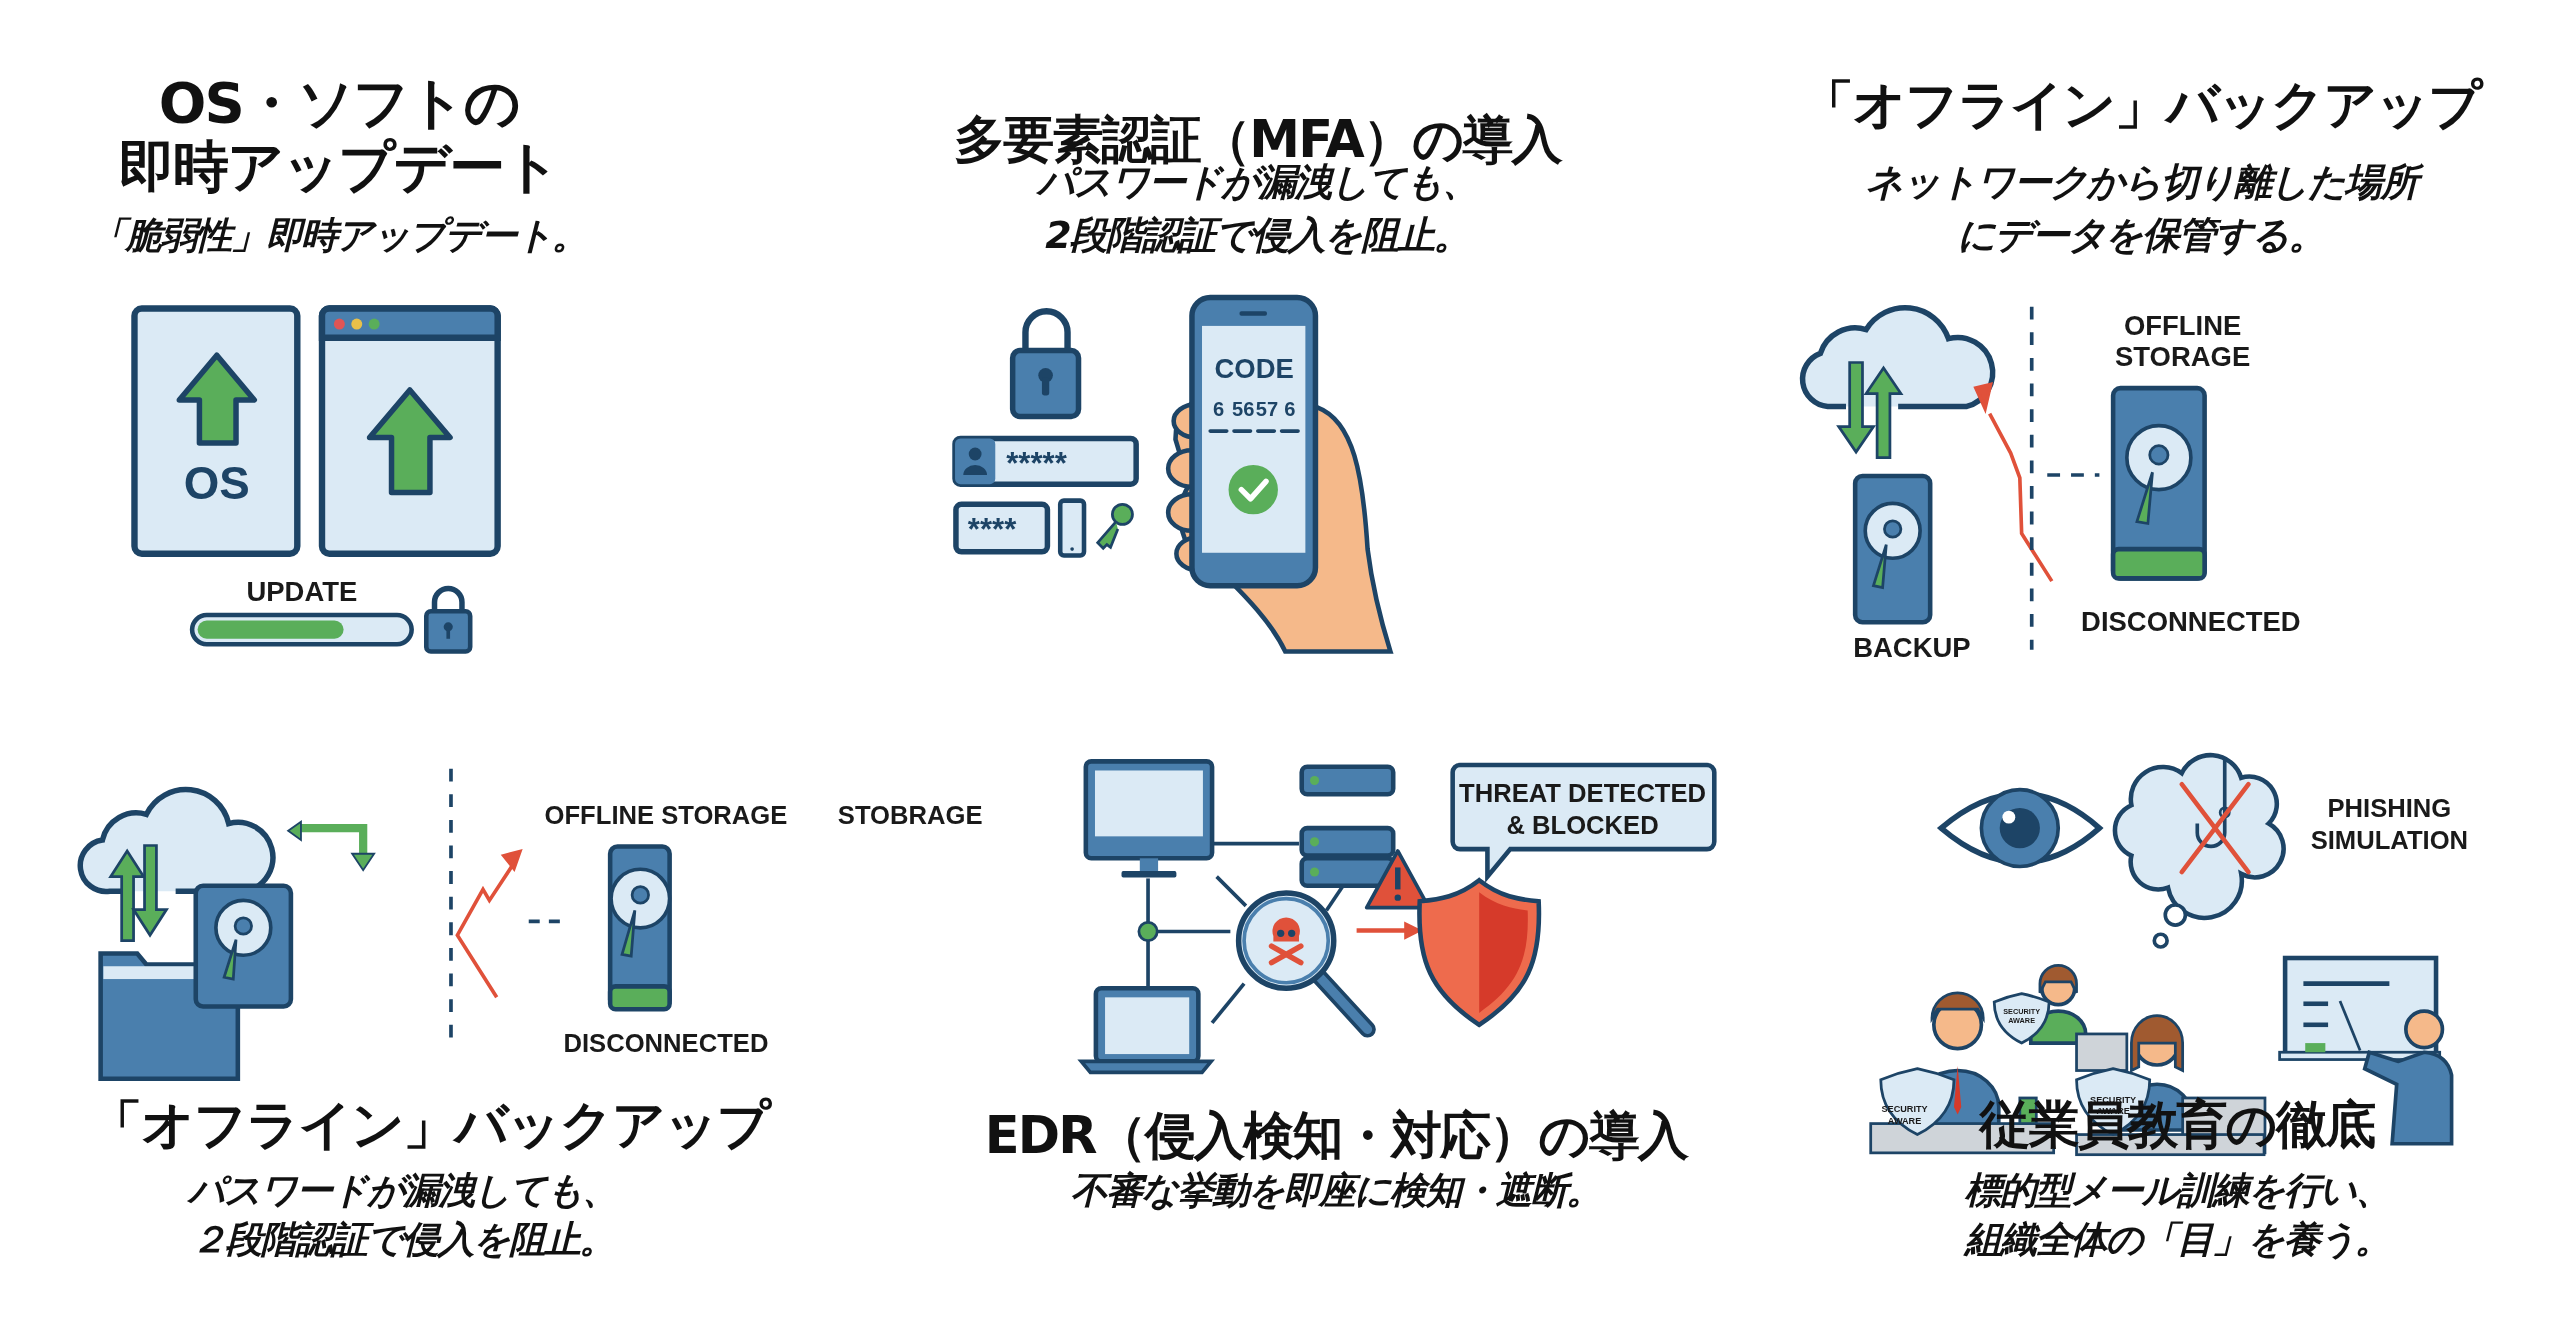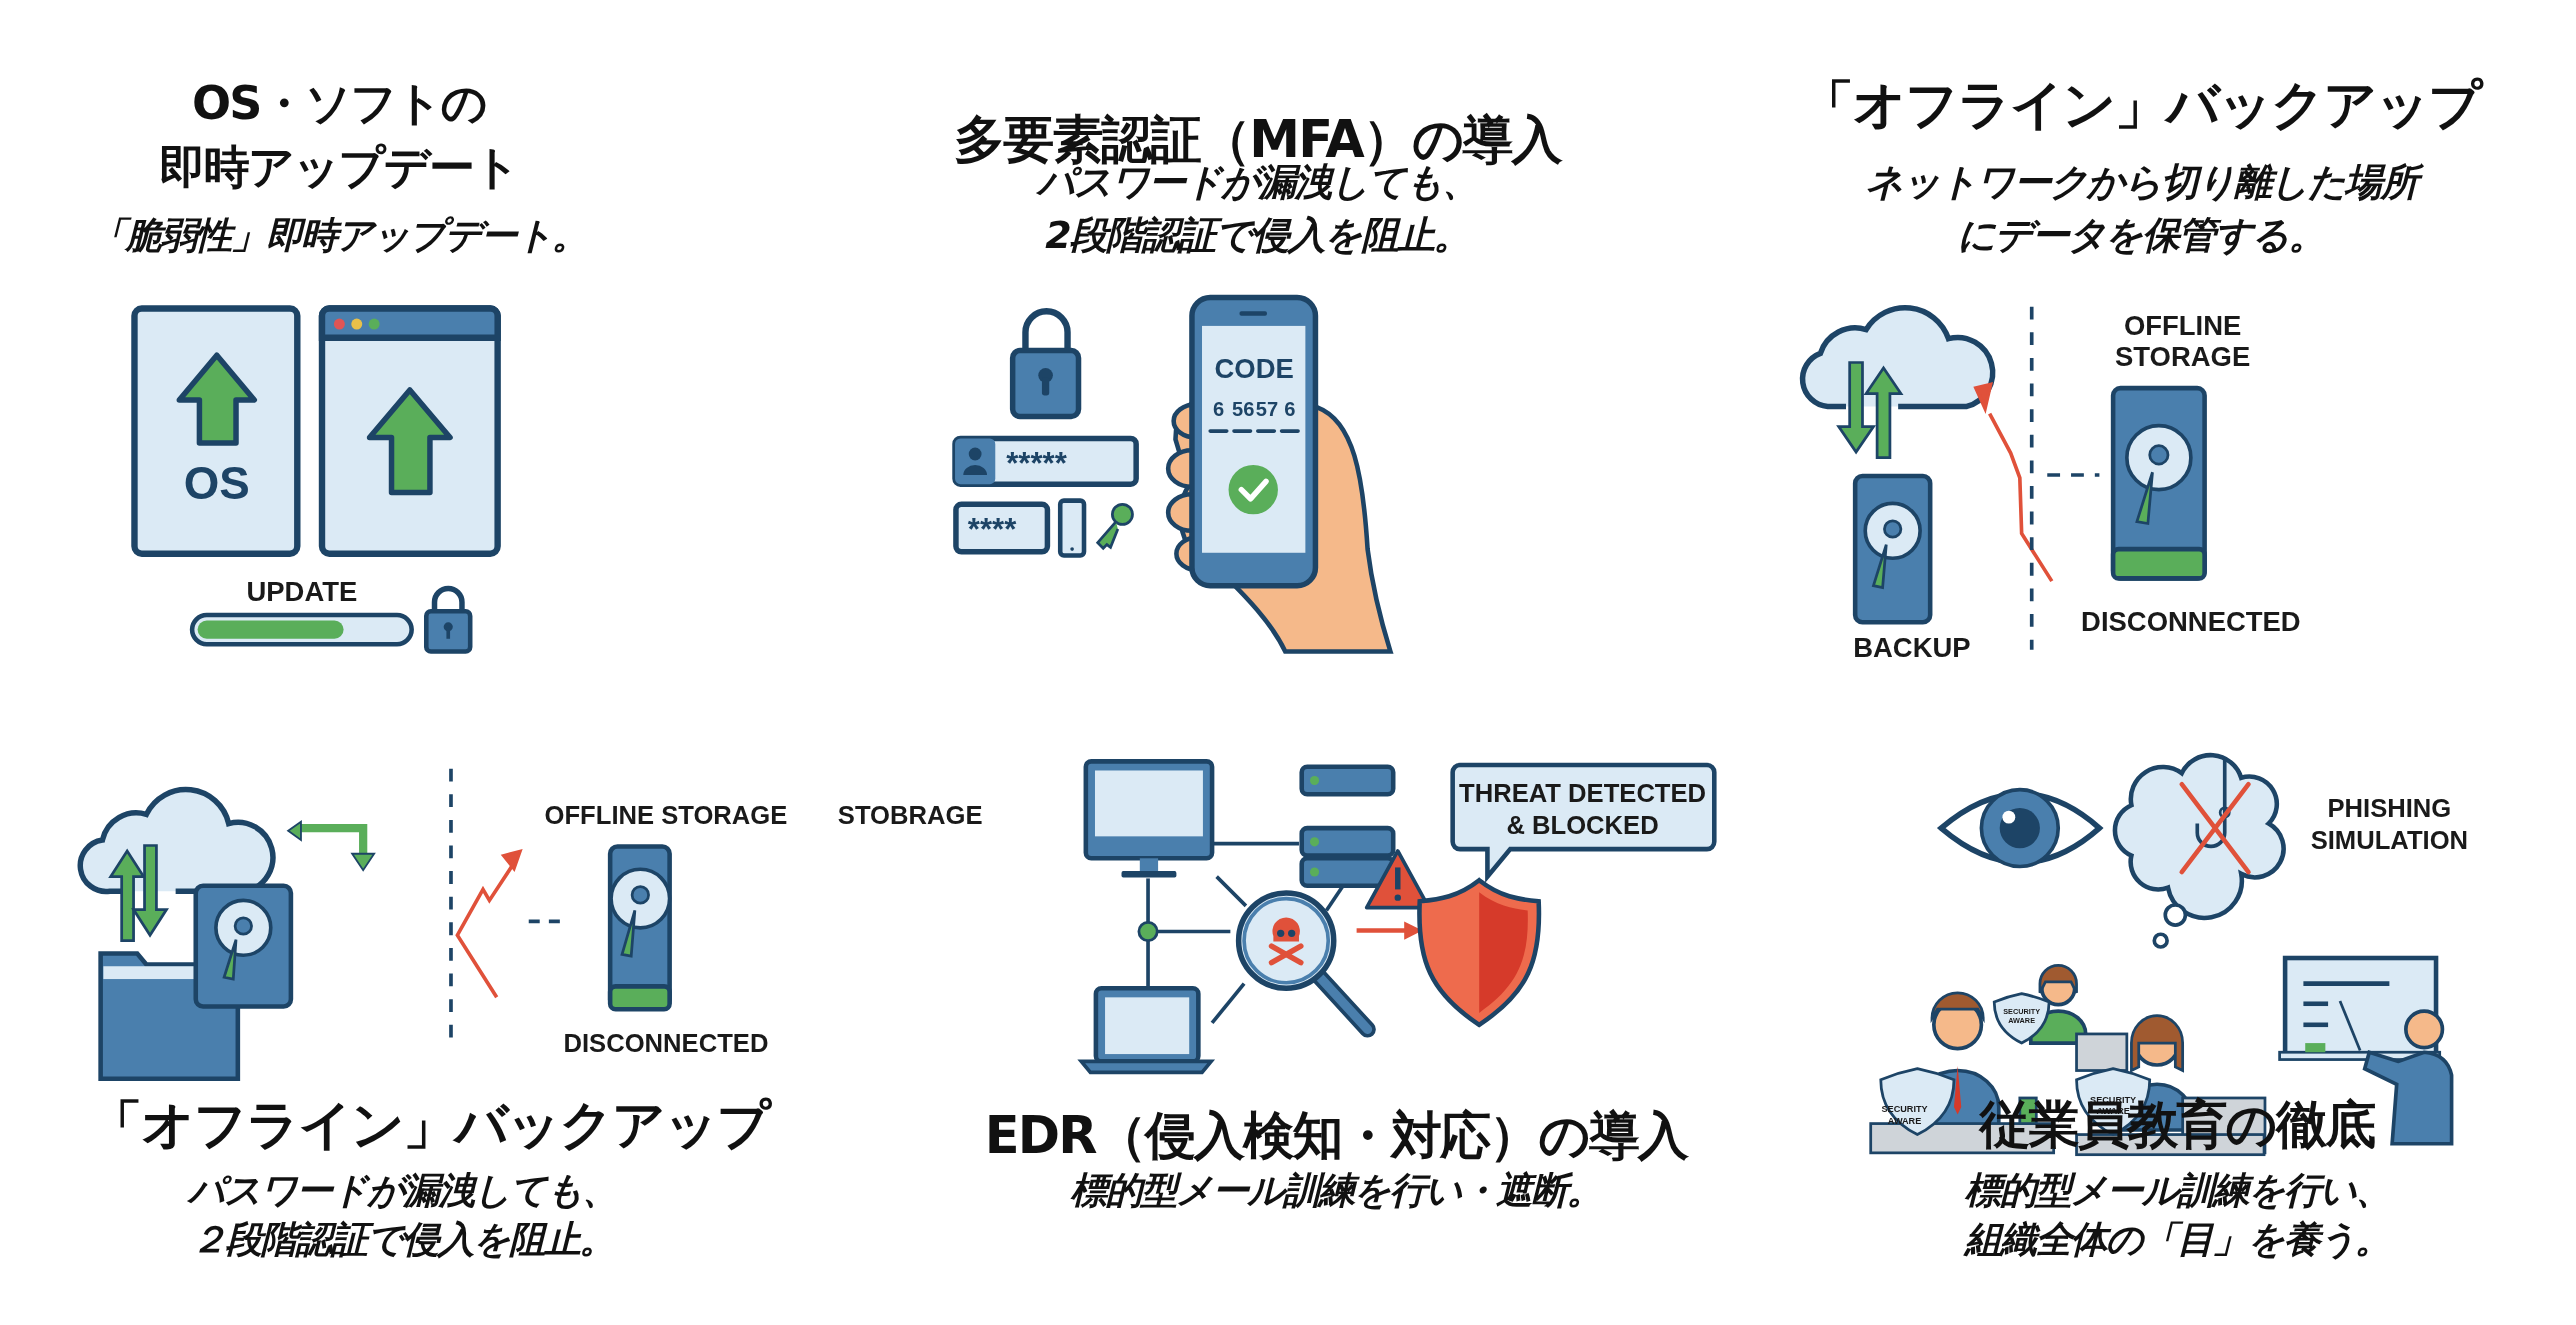--- a/index.html
+++ b/index.html
@@ -7,21 +7,21 @@
   .panel{position:absolute;}
   .title{position:absolute;font-weight:bold;text-align:center;color:#111;letter-spacing:-1.8px;white-space:nowrap;}
   .sub{position:absolute;font-weight:bold;text-align:center;color:#111;letter-spacing:-1.8px;white-space:nowrap;font-style:italic;}
   .lbl{font-family:"Liberation Sans","DejaVu Sans",sans-serif;font-weight:bold;fill:#1a1a1a;}
   svg{position:absolute;overflow:visible;}
 </style>
 </head>
 <body>
 
 <div class="panel">
-  <div class="title" style="left:101px;top:71px;width:476px;font-size:46px;line-height:64px;">
+  <div class="title" style="left:101px;top:71px;width:476px;font-size:56px;line-height:64px;">
     <div>OS・ソフトの</div>
     <div>即時アップデート</div>
   </div>
   <div class="sub" style="left:55px;top:210px;width:567px;font-size:37px;line-height:51px;">
     <div>「脆弱性」即時アップデート。</div>
   </div>
   <svg style="left:0;top:0;" width="2576" height="1326" viewBox="0 0 2816 1449">
 
     <g>
       <rect x="147" y="337" width="178" height="268" rx="8" fill="#dbeaf5" stroke="#1d4466" stroke-width="7"></rect>
@@ -262,21 +262,21 @@
     <g>
       <path d="M1596 836 h270 a8 8 0 0 1 8 8 v76 a8 8 0 0 1 -8 8 h-215 l-25 30 l0 -30 h-30 a8 8 0 0 1 -8 -8 v-76 a8 8 0 0 1 8 -8 z" fill="#dbeaf5" stroke="#1d4466" stroke-width="5"></path>
       <text class="lbl" x="1730" y="877" text-anchor="middle" font-size="28">THREAT DETECTED</text>
       <text class="lbl" x="1730" y="911" text-anchor="middle" font-size="28">&amp; BLOCKED</text>
     </g>
   </svg>
   <div class="title" style="left:970px;top:1093px;width:732px;font-size:51px;line-height:64px;margin-top:11px;">
     <div>EDR（侵入検知・対応）の導入</div>
   </div>
   <div class="sub" style="left:1034px;top:1166px;width:604px;font-size:37px;line-height:49px;">
-    <div>標的型メール訓練を行い・遮断。</div>
+    <div>不審な挙動を即座に検知・遮断。</div>
   </div>
 </div>
 
 <div class="panel">
   <svg style="left:0;top:0;" width="2576" height="1326" viewBox="0 0 2816 1449">
     <g>
       <path d="M2122 905 Q2210 830 2295 905 Q2210 980 2122 905 Z" fill="#fff" stroke="#1d4466" stroke-width="6"></path>
       <circle cx="2208" cy="905" r="42" fill="#4a7fad" stroke="#1d4466" stroke-width="4"></circle>
       <circle cx="2208" cy="905" r="22" fill="#1d4466"></circle>
       <circle cx="2196" cy="893" r="7" fill="#fff"></circle>

